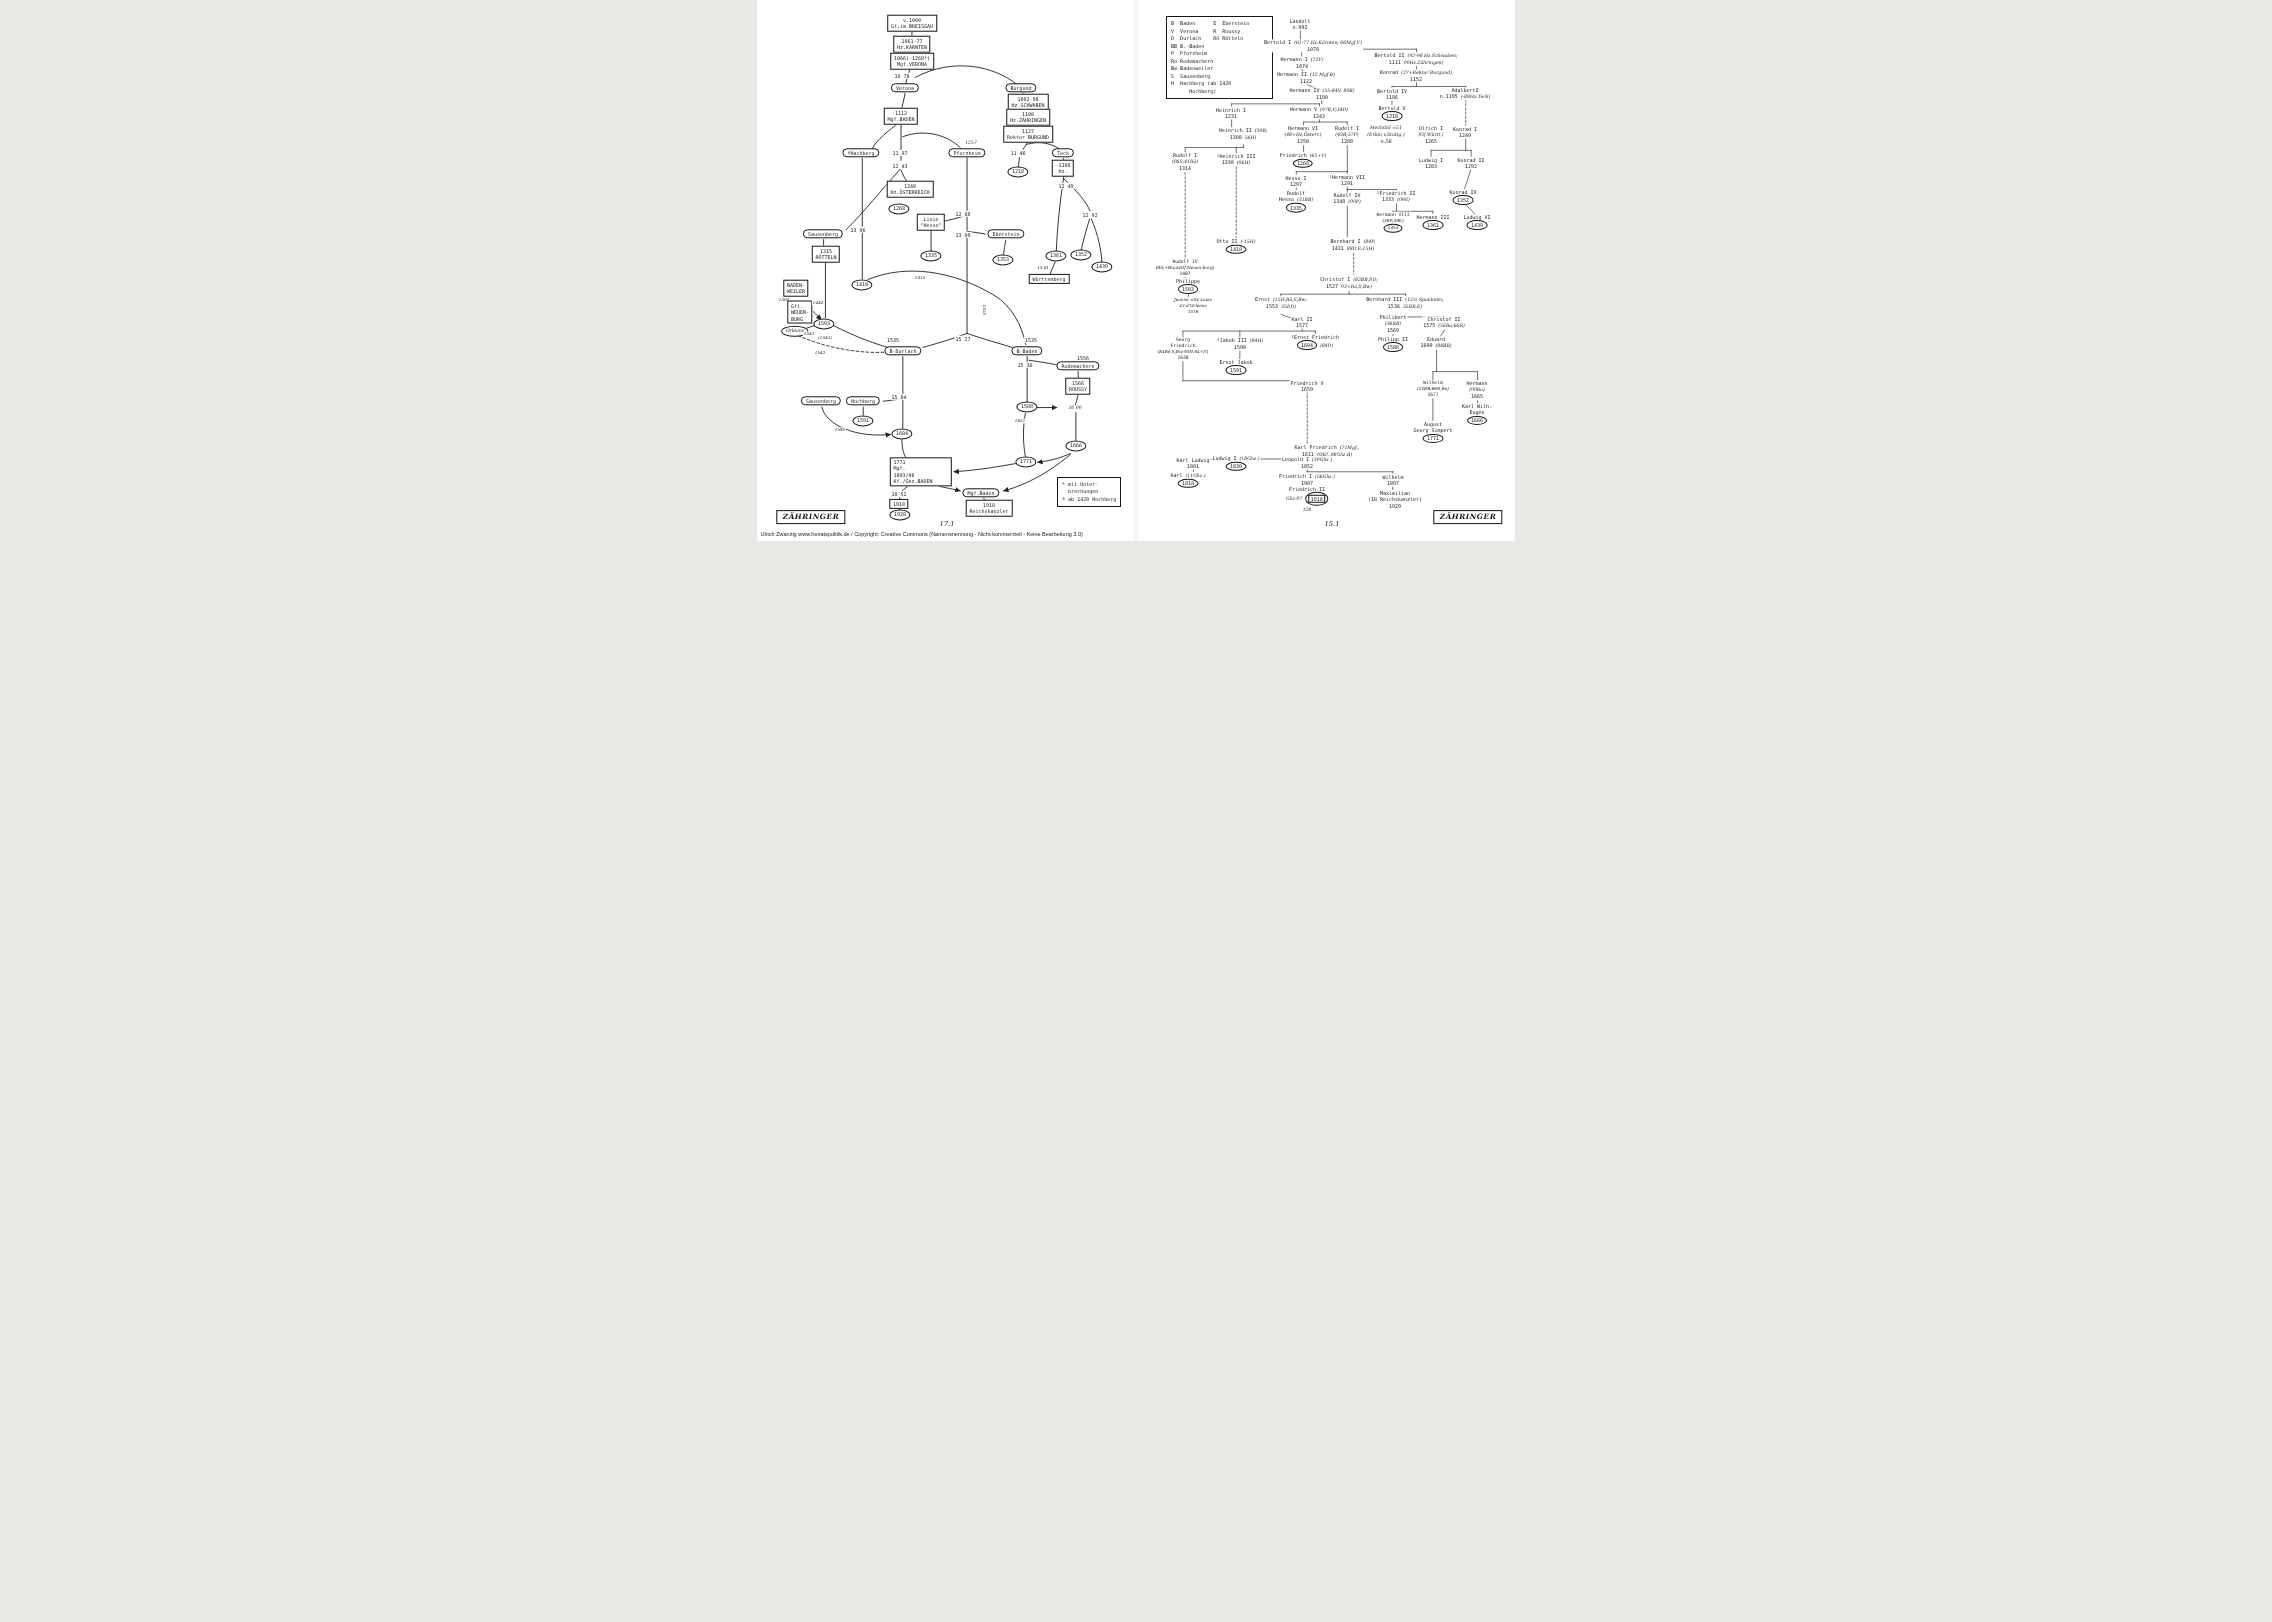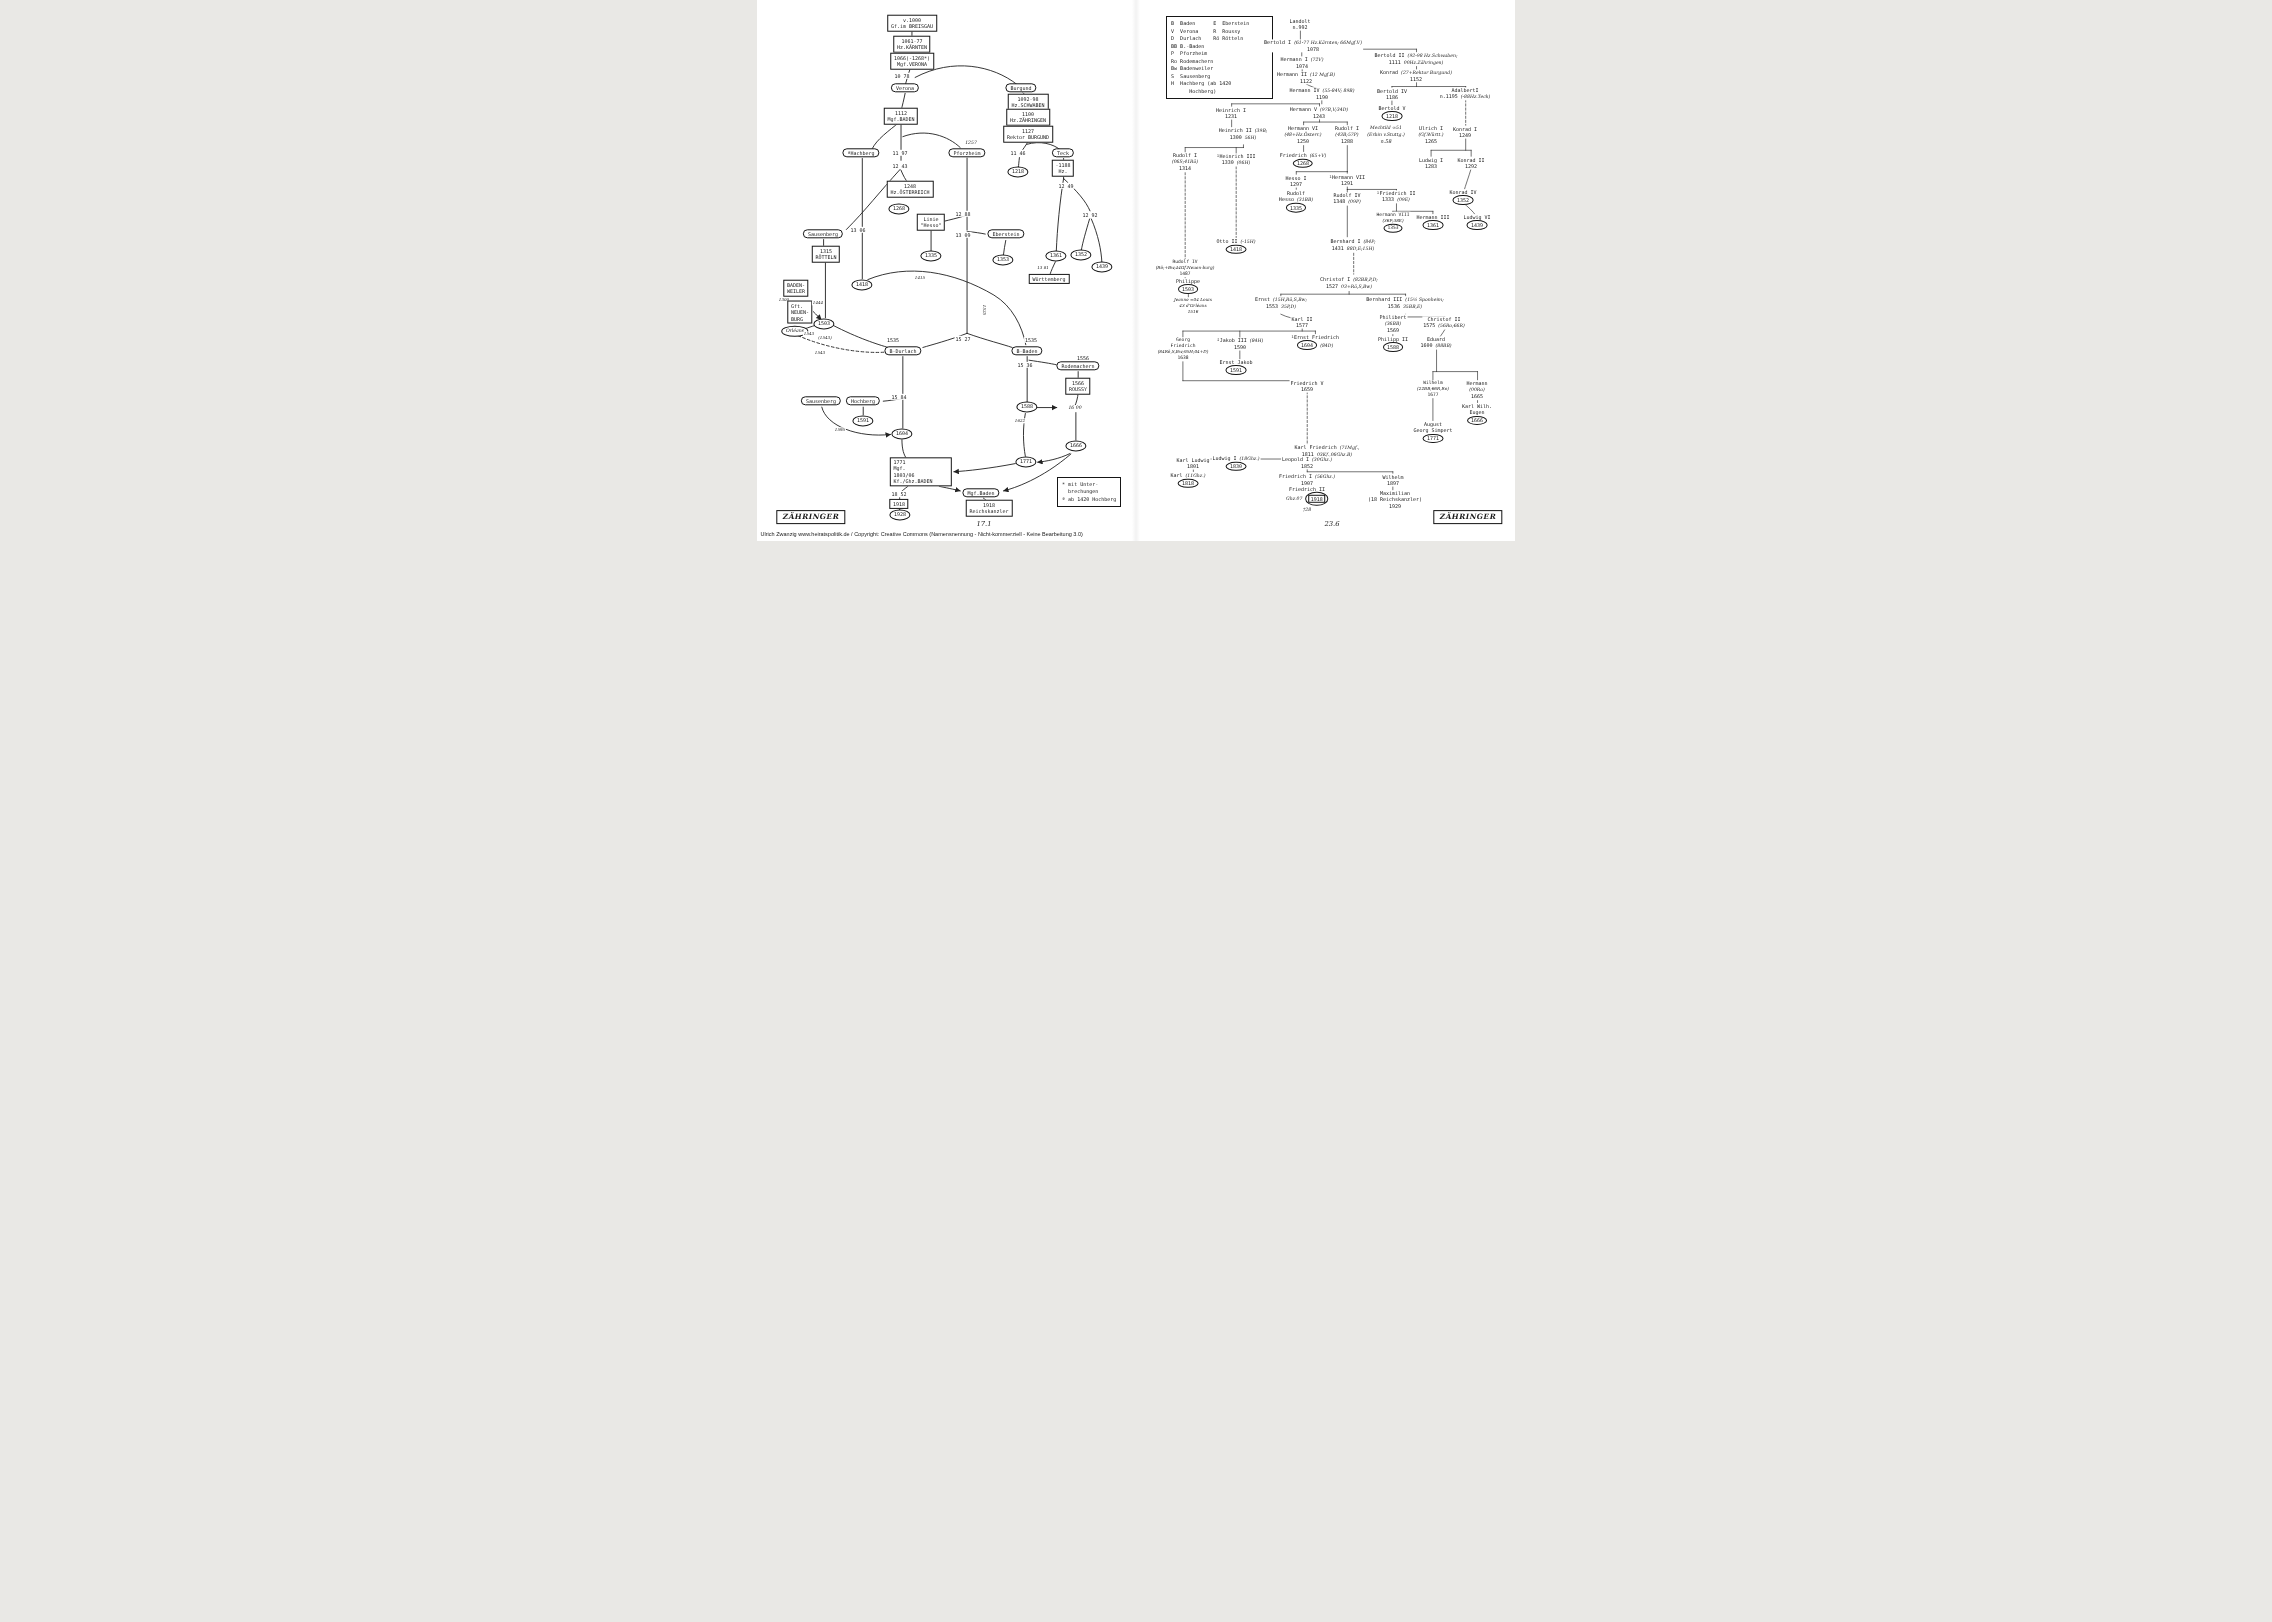--- a/index.html
+++ b/index.html
@@ -677,18 +677,18 @@
       <div class="node person" style="left: 638px; top: 500px;">
         <div><span>Maximilian</span></div>
         <div><span>(18 Reichskanzler)</span></div>
         <div><span>1929</span></div>
       </div>
     </div>
 
   <div class="pagebox" style="left:54px;top:517px;">ZÄHRINGER</div>
   <div class="pagebox" style="left:711px;top:517px;">ZÄHRINGER</div>
 
-  <div class="figlabel" style="left:190px;top:524px;margin-left:37px;">17.1</div>
-  <div class="figlabel" style="left:575px;top:524px;">23.6</div>
+  <div class="figlabel" style="left:190px;top:524px;">17.1</div>
+  <div class="figlabel" style="left:575px;top:524px;">15.1</div>
 
   <div id="footer-caption">Ulrich Zwanzig www.heiratspolitik.de / Copyright: Creative Commons (Namensnennung - Nicht-kommerziell - Keine Bearbeitung 3.0)</div>
 </div>
 
 
 </body></html>

